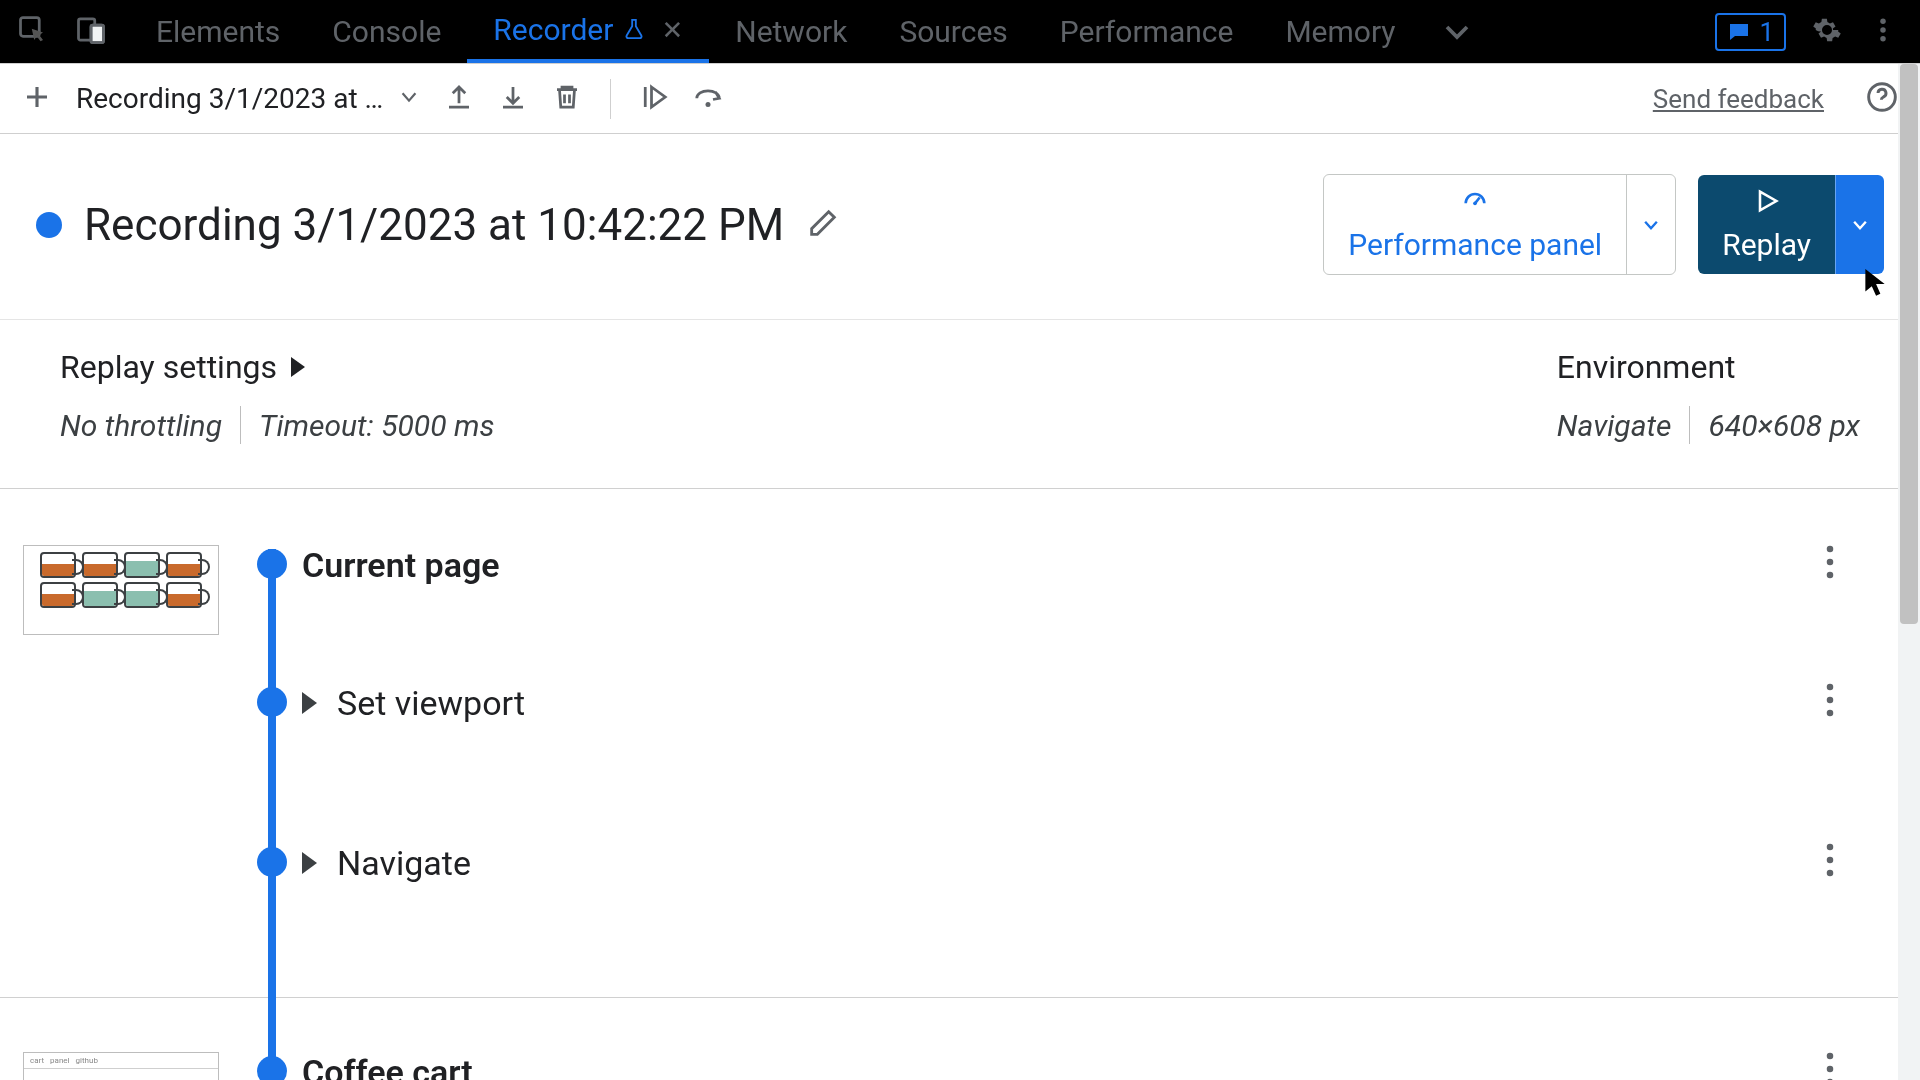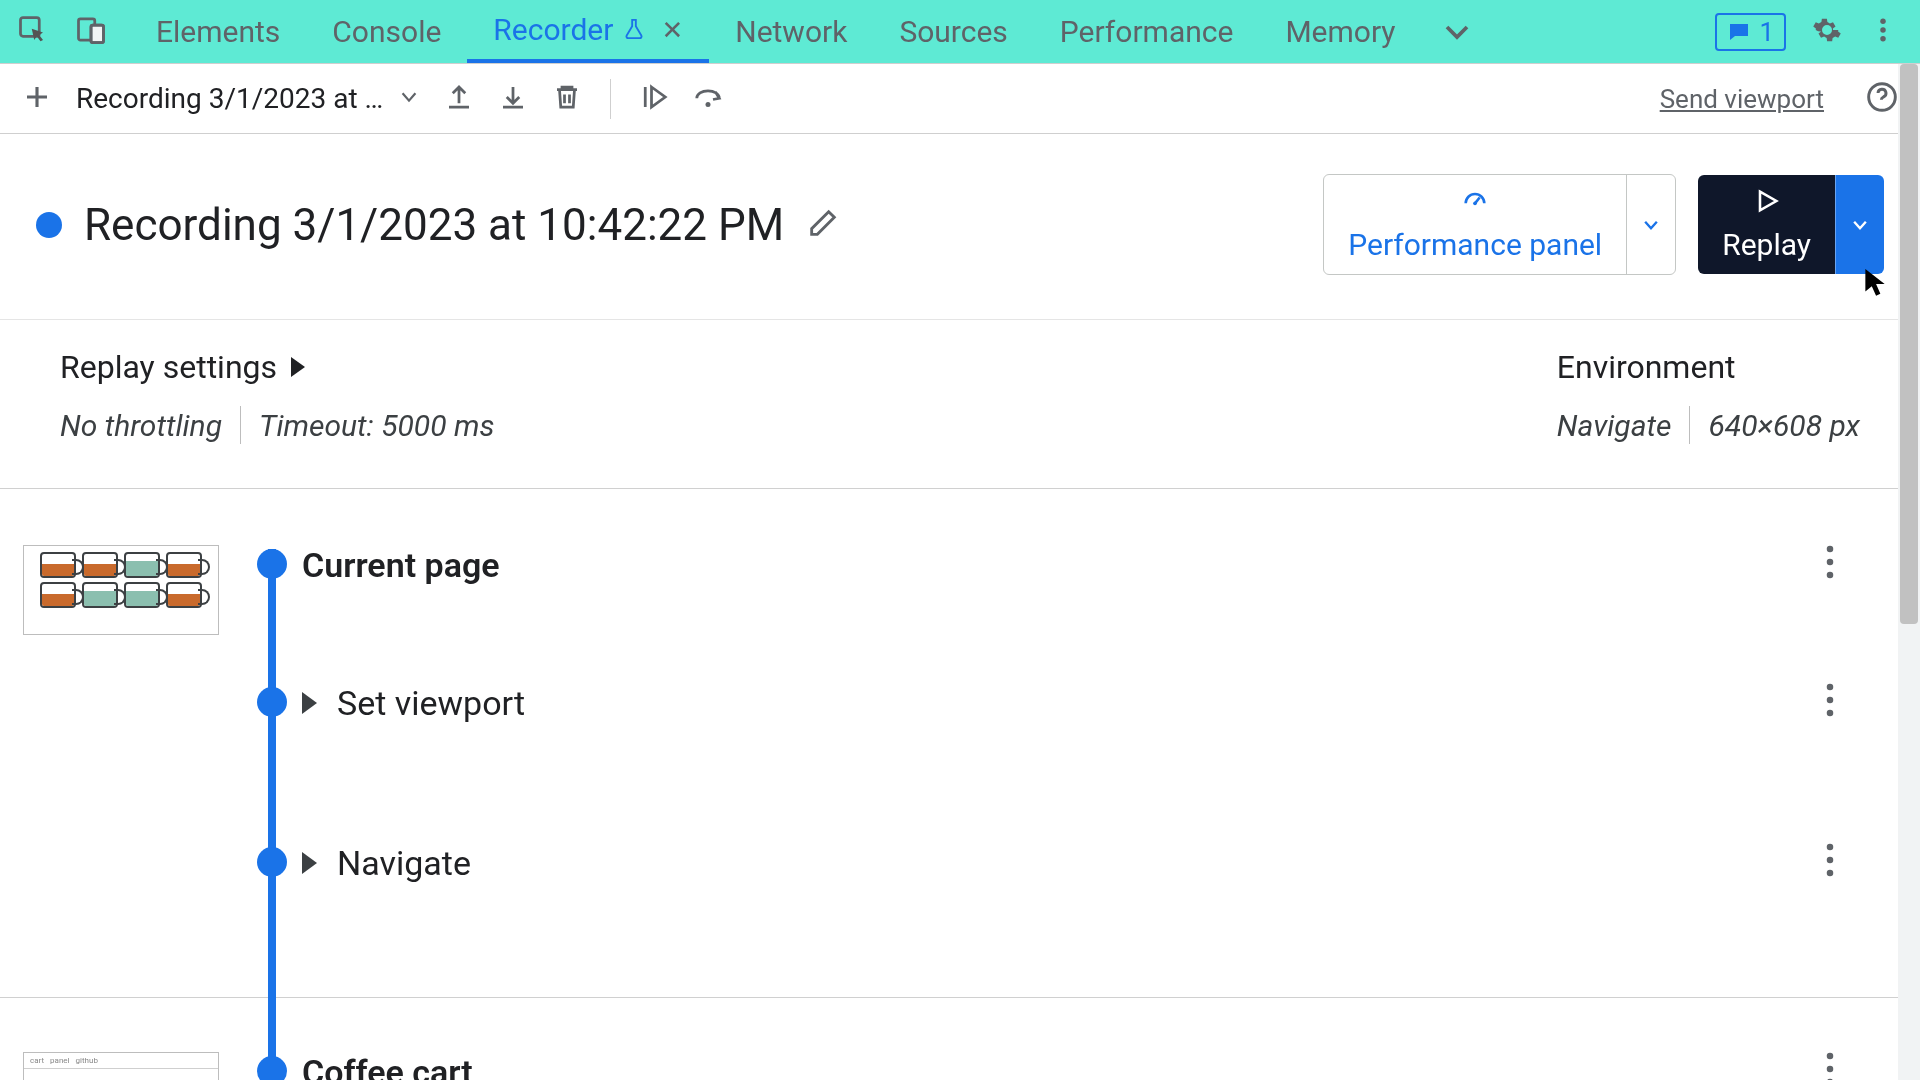--- a/index.html
+++ b/index.html
@@ -12,21 +12,21 @@
   overflow: hidden;
   position: relative;
 }
 
 
 .tabstrip {
   display: flex;
   align-items: center;
   height: 64px;
   border-bottom: 1px solid #cfcfcf;
-  background: #5eead4;
+  background: #000000;
   padding: 0 0px;
 }
 .tabstrip-left-icons {
   display: flex;
   align-items: center;
   gap: 28px;
   padding: 0 24px 0 18px;
 }
 .tabstrip-left-icons svg { width: 34px; height: 34px; stroke:#545454; }
 .tabs {
@@ -102,21 +102,21 @@
 .blue-dot-lg{width:26px;height:26px;border-radius:50%;background:#1a73e8;flex-shrink:0;}
 .rec-title{font-size:44px;font-weight:400;color:#202124;}
 .edit-icon svg{width:34px;height:34px;stroke:#5f6368;fill:none;stroke-width:2;}
 .header-spacer{flex:1;}
 .split-btn{display:flex;border:1px solid #c4c7c5;border-radius:6px;overflow:hidden;background:#fff;}
 .split-btn.primary{border:none;}
 .split-main{display:flex;align-items:center;gap:12px;padding:12px 24px;font-size:30px;color:#1a73e8;flex-direction:column;}
 .split-main svg{width:28px;height:28px;stroke:#1a73e8;fill:none;stroke-width:2.2;}
 .split-side{display:flex;align-items:center;padding:0 14px;border-left:1px solid #c4c7c5;}
 .split-side svg{width:20px;height:20px;stroke:#1a73e8;fill:none;stroke-width:2.8;}
-.split-btn.primary .split-main{background:#0f172a;color:#fff;}
+.split-btn.primary .split-main{background:#0c4a6e;color:#fff;}
 .split-btn.primary .split-main svg{stroke:#fff;}
 .split-btn.primary .split-side{background:#1a73e8;border-left:1px solid rgba(255,255,255,.35);}
 .split-btn.primary .split-side svg{stroke:#fff;}
 
 
 .settings-strip{
   display:flex;
   padding: 28px 60px 44px 60px;
   border-bottom:1px solid #d0d0d0;
   font-size:30px;
@@ -270,21 +270,21 @@
       </svg></span>
   <span class="tb-divider"></span>
   <span class="tb-icon"><svg viewBox="0 0 24 24">
         <path d="M5 4v16M10 4l11 8-11 8z"></path>
       </svg></span>
   <span class="tb-icon"><svg viewBox="0 0 24 24">
         <path d="M3 13a9 6 0 0 1 18 0M18 8l3 5-5 1"></path>
         <circle cx="12" cy="18" r="2" fill="#5f6368" stroke="none"></circle>
       </svg></span>
   <div class="toolbar-spacer"></div>
-  <span class="send-feedback">Send viewport</span>
+  <span class="send-feedback">Send feedback</span>
   <span class="help-icon"><svg viewBox="0 0 24 24">
         <circle cx="12" cy="12" r="10"></circle>
         <path d="M9 9a3 3 0 1 1 4 3c-1 .5-1.5 1-1.5 2M12 18h.01"></path>
       </svg></span>
 </div>
 
 <div class="header-row">
   <div class="blue-dot-lg"></div>
   <div class="rec-title">Recording 3/1/2023 at 10:42:22 PM</div>
   <span class="edit-icon"><svg viewBox="0 0 24 24">

